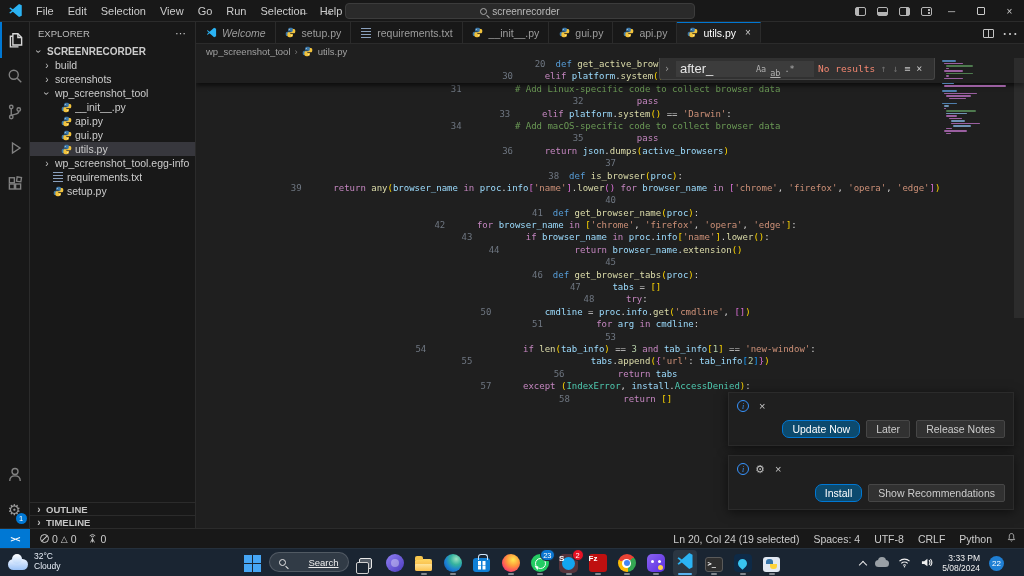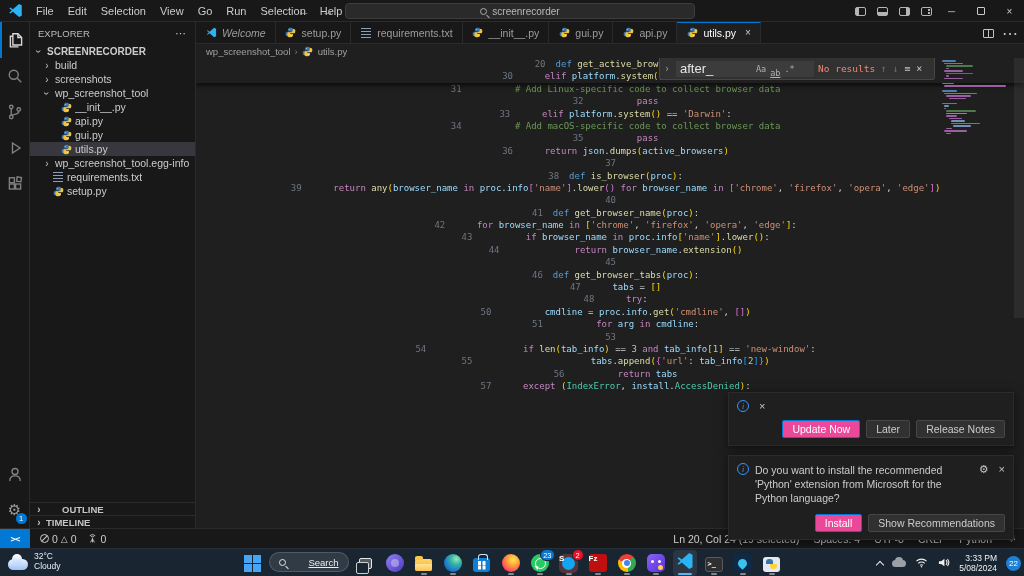--- a/index.html
+++ b/index.html
@@ -108,21 +108,21 @@
     box-shadow:0 2px 10px rgba(0,0,0,.55); color:#cccccc; font-size:10.5px; z-index:40; padding:7px 8px;}
   .toast-head { display:flex; gap:6px; }
   .info-ic { width:12px; height:12px; border:1px solid #3794ff; border-radius:50%; color:#3794ff; flex:none;
     font-size:8px; font-style:italic; font-family:"Liberation Serif", serif; display:flex; align-items:center; justify-content:center;}
   .toast-text { flex:1; line-height:1.35; }
   .toast-gear { color:#c5c5c5; font-size:11px; font-family:"DejaVu Sans", sans-serif;}
   .toast-x { color:#c5c5c5; font-size:11px; margin-left:4px;}
   .toast-btns { display:flex; justify-content:flex-end; gap:6px; margin-top:8px;}
   .nbtn { height:18px; padding:0 9px; font-size:10.5px; display:flex; align-items:center; border-radius:2px;
     background:#313131; border:1px solid #464646; color:#cccccc; cursor:default;}
-  .nbtn.primary { background:#ec4899; border-color:#0078d4; color:#ffffff; }
+  .nbtn.primary { background:#0c4a6e; border-color:#0078d4; color:#ffffff;border-radius:7px; }
 
   
   #statusbar { position:absolute; left:0; top:528px; width:1024px; height:20px; background:#181818;
     border-top:1px solid #2b2b2b; display:flex; align-items:center; color:#cccccc; font-size:10.5px; z-index:30;}
   #remote { width:30px; height:100%; background:#0078d4; color:#fff; display:flex; align-items:center;
     justify-content:center; font-size:9px; font-weight:bold; letter-spacing:-1px; font-family:"DejaVu Sans Mono", monospace;}
   .sb-group { display:flex; align-items:center; gap:3px; margin-left:10px;}
   .err-ic { width:9px; height:9px; border:1px solid #cccccc; border-radius:50%; position:relative; display:inline-block;}
   .err-ic::after { content:""; position:absolute; left:0px; top:3.2px; width:7px; height:1px; background:#ccc; transform:rotate(-45deg);}
   .warn-ic { font-size:9px; }
@@ -193,21 +193,21 @@
   .ic-terminal { width:18px; height:15px; border-radius:3px; background:#2f2f2f; border:1px solid #5a5a5a; margin-top:2px;}
   .ic-terminal .glyph { position:static; font-family:"DejaVu Sans Mono", monospace; font-size:7px; display:block; margin:2px 0 0 2px;}
   .ic-dev-app { width:18px; height:18px; border-radius:4px; background:#0e2a47;}
   .ic-dev-app::before { content:""; position:absolute; left:4.5px; top:4.5px; width:9px; height:9px;
     background:#39c3ef; border-radius:50% 50% 0 50%; transform:rotate(45deg);}
   .ic-python-app { width:17px; height:15px; border-radius:3px; background:#e2e9f2; margin-top:2px;}
   .ic-python-app::before { content:""; position:absolute; left:3px; top:2.5px; width:7px; height:5px;
     background:#3776ab; border-radius:3px 3px 0 0;}
   .ic-python-app::after { content:""; position:absolute; left:6.5px; top:7.5px; width:7px; height:5px;
     background:#ffd43b; border-radius:0 0 3px 3px;}
-  #tray { position:absolute; right:3px; top:0; height:28px; display:flex; align-items:center; gap:9px; color:#fff;}
+  #tray { position:absolute; right:20px; top:0; height:28px; display:flex; align-items:center; gap:9px; color:#fff;}
   .chevron-up { width:6px; height:6px; border-left:1.4px solid #e8e8e8; border-top:1.4px solid #e8e8e8;
     transform:rotate(45deg); margin-top:3px;}
   .onedrive { width:14px; height:7px; border-radius:5px; background:#9aa0a6; position:relative;}
   .onedrive::before { content:""; position:absolute; width:8px; height:8px; border-radius:50%; background:#9aa0a6; top:-3px; left:3px;}
   .traysvg svg { stroke:#f0f0f0; fill:none; stroke-width:1.2; }
   #clock { text-align:right; font-size:8.5px; line-height:10px; color:#f2f2f2;}
   #tray-badge { width:15px; height:15px; border-radius:50%; background:#1f7fd4; color:#fff; font-size:8px;
     display:flex; align-items:center; justify-content:center;}
 </style>
 </head>
@@ -394,21 +394,21 @@
             <circle fill="#fff" cx="6.2" cy="3.6" r="0.7"></circle>
             <circle fill="#fff" cx="9.8" cy="12.4" r="0.7"></circle>
           </svg>
         </span>
         <span class="tlabel">setup.py</span>
       </div>
     </div>
   <div id="sidebar-bottom">
       <div class="side-section">
         <span class="tw right"></span>
-        <span style="margin-left:18px">OUTLINE</span>
+        <span style="margin-left:2px">OUTLINE</span>
       </div>
       <div class="side-section">
         <span class="tw right"></span>
         <span style="margin-left:2px">TIMELINE</span>
       </div>
     </div>
 </div>
 
 <div id="editor">
   <div id="tabbar">
@@ -524,20 +524,21 @@
         <div class="code-row"><span class="ln">46</span><span class="ct"><span class="tk-d">def </span><span class="tk-f">get_browser_tabs</span><span class="tk-b1">(</span><span class="tk-v">proc</span><span class="tk-b1">)</span><span class="tk-p">:</span></span></div>
         <div class="code-row"><span class="ln">47</span><span class="ct"><span class="tk-p">    </span><span class="tk-v">tabs</span><span class="tk-p"> = </span><span class="tk-b1">[]</span></span></div>
         <div class="code-row"><span class="ln">48</span><span class="ct"><span class="tk-p">    </span><span class="tk-k">try</span><span class="tk-p">:</span></span></div>
         <div class="code-row"><span class="ln">50</span><span class="ct"><span class="tk-p">        </span><span class="tk-v">cmdline</span><span class="tk-p"> = </span><span class="tk-v">proc</span><span class="tk-p">.</span><span class="tk-v">info</span><span class="tk-p">.</span><span class="tk-f">get</span><span class="tk-b1">(</span><span class="tk-s">'cmdline'</span><span class="tk-p">, </span><span class="tk-b2">[]</span><span class="tk-b1">)</span></span></div>
         <div class="code-row"><span class="ln">51</span><span class="ct"><span class="tk-p">        </span><span class="tk-k">for </span><span class="tk-v">arg</span><span class="tk-k"> in </span><span class="tk-v">cmdline</span><span class="tk-p">:</span></span></div>
         <div class="code-row"><span class="ln">53</span></div>
         <div class="code-row"><span class="ln">54</span><span class="ct"><span class="tk-p">                </span><span class="tk-k">if </span><span class="tk-f">len</span><span class="tk-b1">(</span><span class="tk-v">tab_info</span><span class="tk-b1">)</span><span class="tk-p"> == </span><span class="tk-n">3</span><span class="tk-k"> and </span><span class="tk-v">tab_info</span><span class="tk-b1">[</span><span class="tk-n">1</span><span class="tk-b1">]</span><span class="tk-p"> == </span><span class="tk-s">'new-window'</span><span class="tk-p">:</span></span></div>
         <div class="code-row"><span class="ln">55</span><span class="ct"><span class="tk-p">                    </span><span class="tk-v">tabs</span><span class="tk-p">.</span><span class="tk-f">append</span><span class="tk-b1">(</span><span class="tk-b2">{</span><span class="tk-s">'url'</span><span class="tk-p">: </span><span class="tk-v">tab_info</span><span class="tk-b3">[</span><span class="tk-n">2</span><span class="tk-b3">]</span><span class="tk-b2">}</span><span class="tk-b1">)</span></span></div>
         <div class="code-row"><span class="ln">56</span><span class="ct"><span class="tk-p">        </span><span class="tk-k">return </span><span class="tk-v">tabs</span></span></div>
         <div class="code-row"><span class="ln">57</span><span class="ct"><span class="tk-p">    </span><span class="tk-k">except </span><span class="tk-b1">(</span><span class="tk-t">IndexError</span><span class="tk-p">, </span><span class="tk-v">install</span><span class="tk-p">.</span><span class="tk-t">AccessDenied</span><span class="tk-b1">)</span><span class="tk-p">:</span></span></div>
+        <div class="code-row"><span class="ln">58</span><span class="ct"><span class="tk-p">        </span><span class="tk-k">return </span><span class="tk-b1">[]</span></span></div>
       </div>
     <div id="minimap">
         <div class="mm-bar" style="margin-left: 0px; width: 14.3px; background: rgb(79, 127, 174);"></div>
         <div class="mm-bar" style="margin-left: 2.2px; width: 18.7px; background: rgb(154, 95, 160);"></div>
         <div class="mm-bar" style="margin-left: 4.4px; width: 26.95px; background: rgb(78, 122, 78);"></div>
         <div class="mm-bar" style="margin-left: 4.4px; width: 2.2px; background: rgb(154, 95, 160);"></div>
         <div class="mm-bar" style="margin-left: 2.2px; width: 19.25px; background: rgb(154, 95, 160);"></div>
         <div class="mm-bar" style="margin-left: 4.4px; width: 26.95px; background: rgb(78, 122, 78);"></div>
         <div class="mm-bar" style="margin-left: 4.4px; width: 2.2px; background: rgb(154, 95, 160);"></div>
         <div class="mm-bar" style="margin-left: 2.2px; width: 18.7px; background: rgb(154, 95, 160);"></div>
@@ -591,21 +592,20 @@
       </div>
       <div class="toast-btns">
         <div class="nbtn primary">Update Now</div>
         <div class="nbtn">Later</div>
         <div class="nbtn">Release Notes</div>
       </div>
     </div>
     <div class="toast" style="top: 455px;">
       <div class="toast-head">
         <span class="info-ic">i</span>
-        <span class="toast-text">Do you want to install the recommended 'Python' extension from Microsoft for the Python language?</span>
         <span class="toast-gear">⚙</span>
         <span class="toast-x">×</span>
       </div>
       <div class="toast-btns">
         <div class="nbtn primary">Install</div>
         <div class="nbtn">Show Recommendations</div>
       </div>
     </div>
   </div>
 

